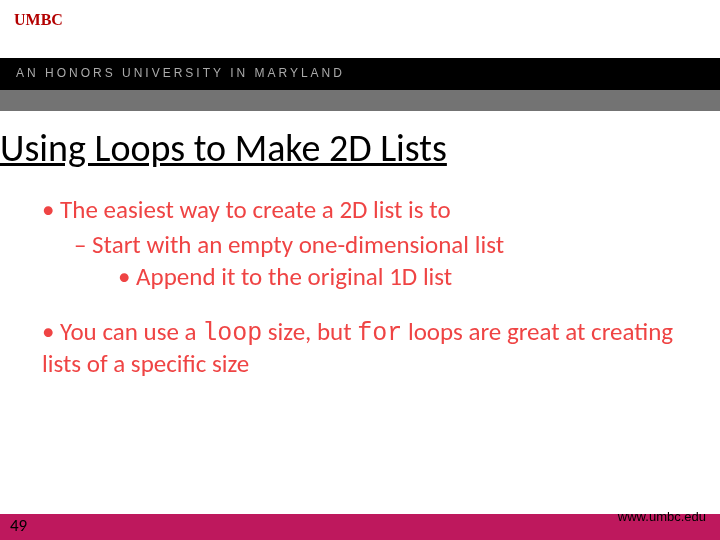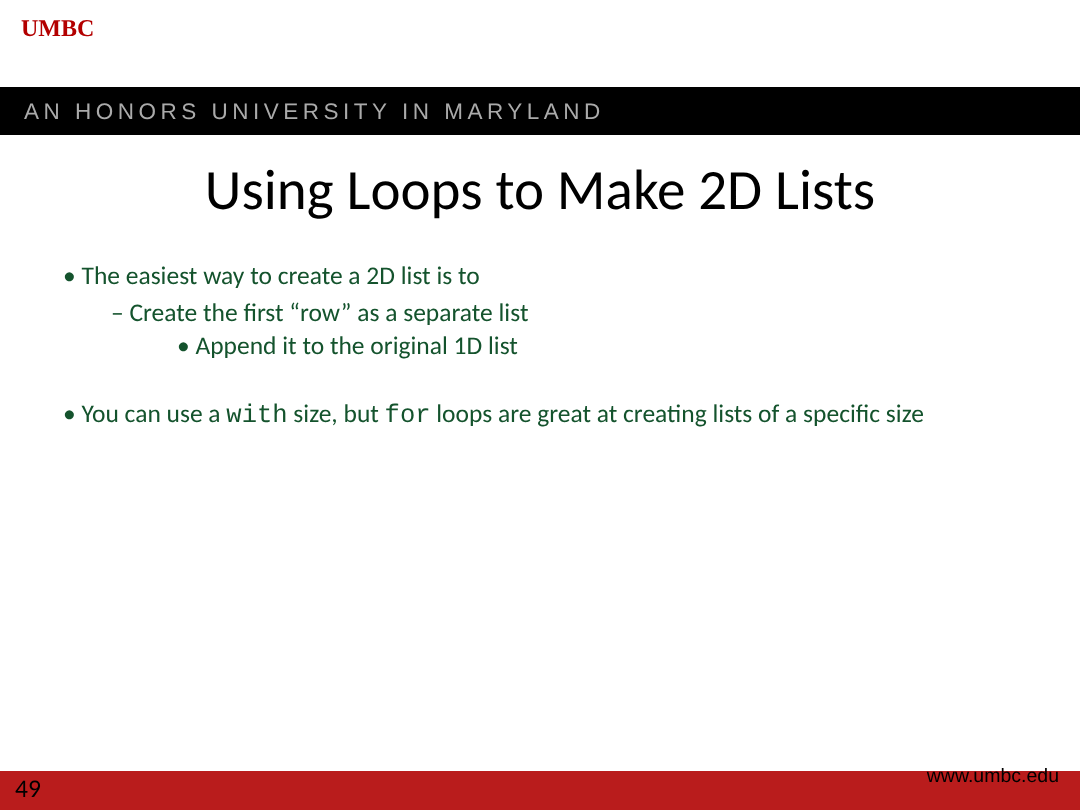--- a/index.html
+++ b/index.html
@@ -1,38 +1,38 @@
 <!DOCTYPE html>
 <html><head>
 <meta charset="utf-8">
 <style>
   * { margin: 0; padding: 0; box-sizing: border-box; }
   html, body { width: 720px; height: 540px; font-family: Calibri, "Segoe UI", Arial, sans-serif; background: #fff; overflow: hidden; }
   .slide { position: relative; width: 720px; height: 540px; }
 
-  .header { position: relative; height: 90px; background: #737373; }
+  .header { position: relative; height: 111px; background: #737373; }
   .logo { position: absolute; left: 14px; top: 10px; }
   .logo-main { color: #b30000; font-family: Georgia, serif; font-weight: bold; }
   .header-top { background: #fff; height: 58px; width: 100%; }
   .header-bottom { background: #000; height: 32px; width: 100%; position: relative; }
-  .tagline { position: absolute; left: 16px; top: 8px; color: #aaa; font-size: 15px; letter-spacing: 3px; font-family: Arial, sans-serif; }
+  .tagline { position: absolute; left: 16px; top: 8px; color: #aaa; font-size: 12px; letter-spacing: 3px; font-family: Arial, sans-serif; }
 
-  .title { text-align: center; font-size: 38px; margin-top: 14px; color: #000; font-weight: 400; }
+  .title { text-align: left; font-size: 38px; margin-top: 14px; color: #000; font-weight: 400; text-decoration: underline; }
 
-  .body { padding: 16px 34px 0 34px; font-size: 17px; color: #14532d; line-height: 1.22; }
+  .body { padding: 16px 34px 0 34px; font-size: 25px; color: #ef4444; line-height: 1.22; }
   .lvl1 { margin: 8px 0 4px 8px; }
   .lvl1::before { content: "• "; }
   .lvl2 { margin: 2px 0 2px 40px; }
   .lvl2::before { content: "– "; }
   .lvl3 { margin: 2px 0 2px 84px; }
   .lvl3::before { content: "• "; }
   .gap  { height: 14px; }
   .mono { font-family: Consolas, "Courier New", monospace; }
 
-  .footer { position: absolute; left: 0; right: 0; bottom: 0; height: 26px; background: #b91c1c; }
+  .footer { position: absolute; left: 0; right: 0; bottom: 0; height: 26px; background: #be185d; }
   .page  { position: absolute; left: 10px; bottom: 4px; font-size: 17px; color: #000; font-family: Calibri, Arial, sans-serif; }
   .url   { position: absolute; right: 14px; bottom: 16px; font-size: 13px; color: #000; font-family: Arial, sans-serif; }
 </style>
 </head>
 <body>
 
 <div class="slide">
 
   <div class="header">
     <div class="header-top">
@@ -42,24 +42,24 @@
     </div>
     <div class="header-bottom">
       <div class="tagline">AN HONORS UNIVERSITY IN MARYLAND</div>
     </div>
   </div>
 
   <div class="title">Using Loops to Make 2D Lists</div>
 
   <div class="body">
     <div class="lvl1">The easiest way to create a 2D list is to</div>
-    <div class="lvl2">Create the first “row” as a separate list</div>
+    <div class="lvl2">Start with an empty one-dimensional list</div>
     <div class="lvl3">Append it to the original 1D list</div>
     <div class="gap"></div>
-    <div class="lvl1"><span>You can use a </span><span class="mono">with</span><span> size, but </span><span class="mono">for</span><span> loops are great at creating lists of a specific size</span></div>
+    <div class="lvl1"><span>You can use a </span><span class="mono">loop</span><span> size, but </span><span class="mono">for</span><span> loops are great at creating lists of a specific size</span></div>
   </div>
 
   <div class="footer">
     <div class="page">49</div>
     <div class="url">www.umbc.edu</div>
   </div>
 
 </div>
 
 </body></html>

